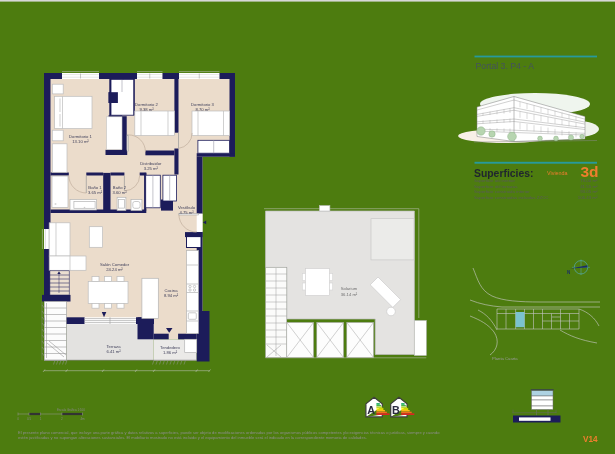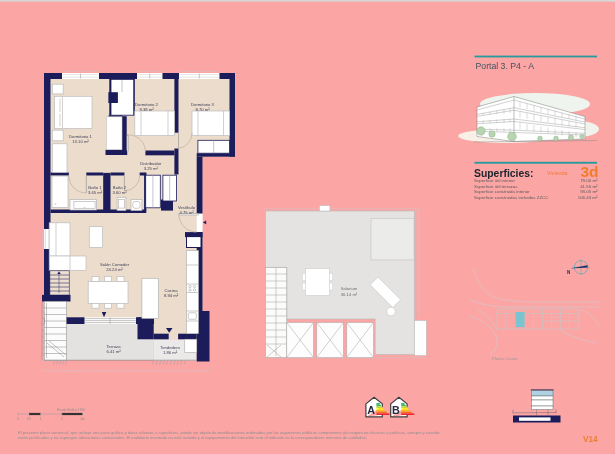--- a/index.html
+++ b/index.html
@@ -1,16 +1,16 @@
 <!DOCTYPE html>
 <html><head>
 <meta charset="utf-8">
 <style>
 html,body{margin:0;padding:0;background:#fff;}
-.page{position:relative;width:615px;height:454px;background:#fca5a5;overflow:hidden;font-family:"Liberation Sans",sans-serif;}
+.page{position:relative;width:615px;height:454px;background:#4d7c0f;overflow:hidden;font-family:"Liberation Sans",sans-serif;}
 svg{position:absolute;left:0;top:0;}
 </style>
 </head>
 <body>
 <div class="page">
 <svg width="615" height="454" viewBox="0 0 615 454">
 
 <rect x="0" y="0" width="615" height="1.6" fill="#d7d7d7"></rect>
 
 <g>

